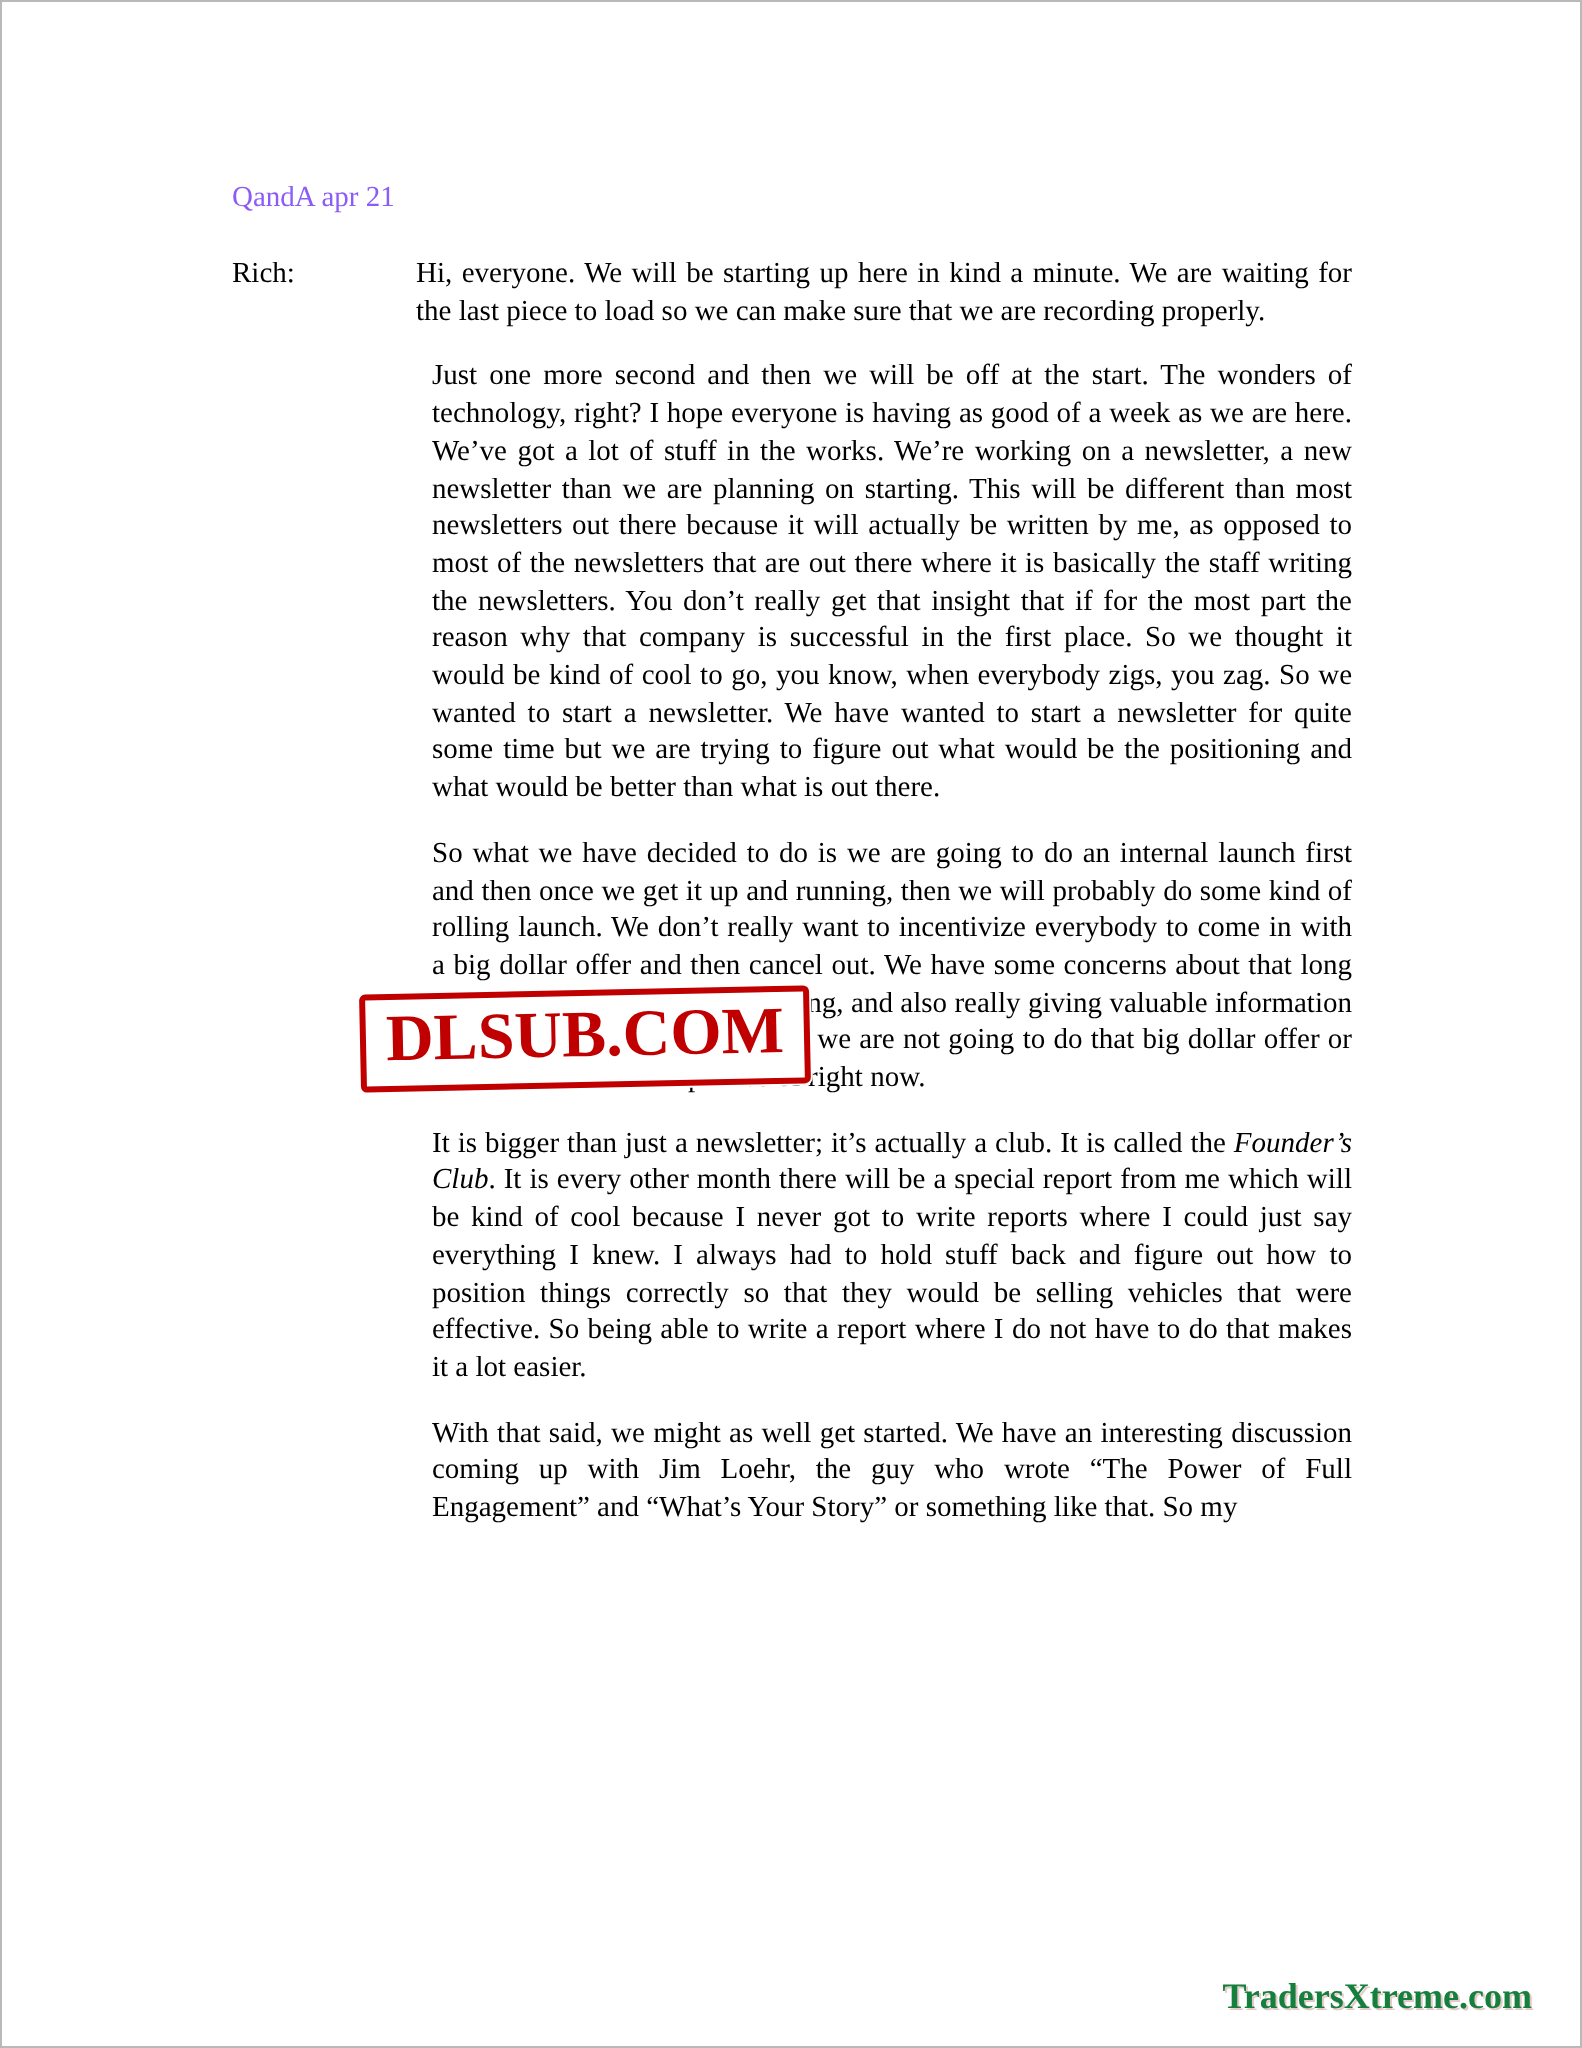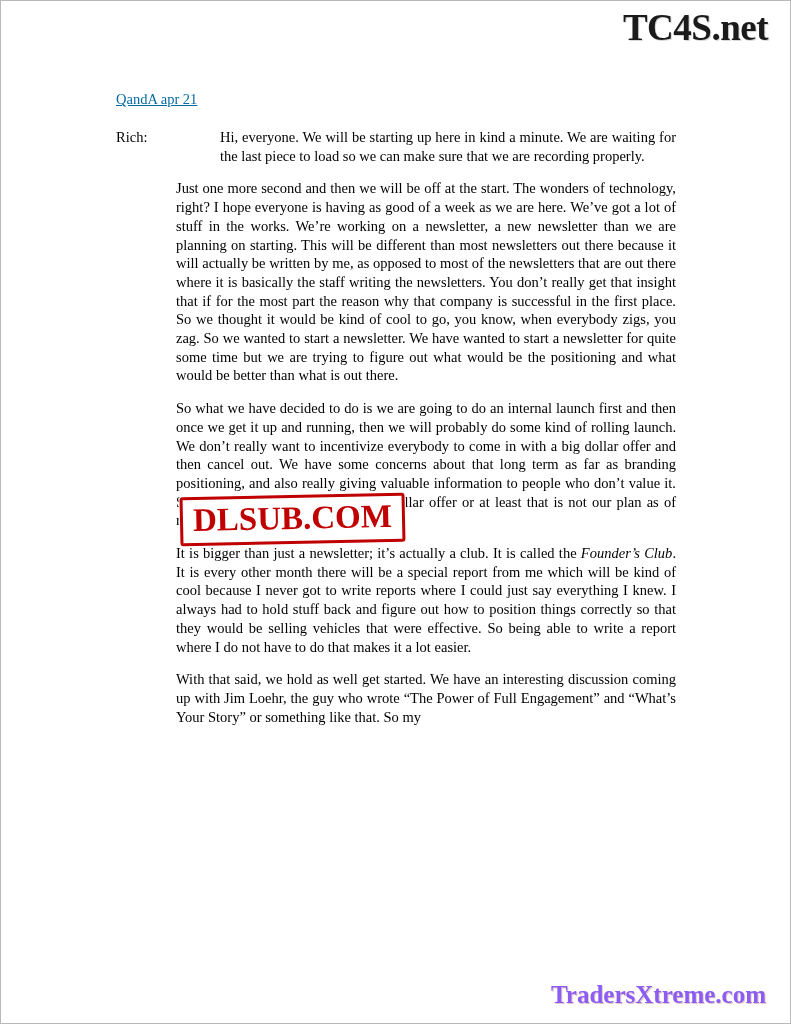--- a/index.html
+++ b/index.html
@@ -38,23 +38,23 @@
     text-shadow: 1px 1px 0 #d8d8d8;
   }
 
   
   .bottom-watermark {
     position: absolute;
     right: 24px;
     bottom: 16px;
     font-family: "Liberation Serif", serif;
     font-weight: bold;
-    font-size: 25px;
+    font-size: 18px;
     line-height: 1;
-    color: #8b5cf6;
+    color: #15803d;
     text-shadow: 1px 1px 0 #e6c8c8;
   }
 
   
   .center-stamp {
     position: absolute;
     left: 64px;
     top: 494px;
     width: 455px;
     text-align: center;
@@ -74,84 +74,81 @@
     background: #ffffff;
     box-shadow: 0 0 0 1px #ffffff;
   }
 
   
   .doc-title {
     position: absolute;
     left: 115px;
     top: 90px;
     font-size: 14.5px;
-    color: #0369a1;
-    text-decoration: underline;
+    color: #8b5cf6;
   }
   .transcript {
     position: absolute;
     left: 115px;
     top: 127px;
     width: 560px;
     font-size: 14.5px;
     line-height: 1.29;
     color: #000;
   }
   .speaker-row {
     display: flex;
     align-items: flex-start;
-    gap: 12px;
   }
   .speaker-name {
     width: 92px;
     flex: 0 0 92px;
     font-size: 14.5px;
   }
   .speech-col {
     flex: 1 1 auto;
     text-align: justify;
   }
   .speech-col p {
     margin: 0 0 14px 0;
   }
   .speech-col p:last-child {
     margin-bottom: 0;
   }
   .para-block {
-    margin-left: 60px;
+    margin-left: 100px;
     text-align: justify;
   }
   .para-block p {
     margin: 0 0 14px 0;
   }
   em { font-style: italic; }
 </style>
 </head>
 <body>
 
 <div class="page">
 
-  <div class="top-watermark">TC4S.net</div>
 
   <div class="doc-title">QandA apr 21</div>
 
   <div class="transcript">
 
     <div class="speaker-row">
       <div class="speaker-name">Rich:</div>
       <div class="speech-col">
         <p>Hi, everyone. We will be starting up here in kind a minute. We are waiting for the last piece to load so we can make sure that we are recording properly.</p>
       </div>
     </div>
 
     <div class="para-block">
       <p style="margin-top:14px">Just one more second and then we will be off at the start. The wonders of technology, right? I hope everyone is having as good of a week as we are here. We’ve got a lot of stuff in the works. We’re working on a newsletter, a new newsletter than we are planning on starting. This will be different than most newsletters out there because it will actually be written by me, as opposed to most of the newsletters that are out there where it is basically the staff writing the newsletters. You don’t really get that insight that if for the most part the reason why that company is successful in the first place. So we thought it would be kind of cool to go, you know, when everybody zigs, you zag. So we wanted to start a newsletter. We have wanted to start a newsletter for quite some time but we are trying to figure out what would be the positioning and what would be better than what is out there.</p>
       <p>So what we have decided to do is we are going to do an internal launch first and then once we get it up and running, then we will probably do some kind of rolling launch. We don’t really want to incentivize everybody to come in with a big dollar offer and then cancel out. We have some concerns about that long term as far as branding positioning, and also really giving valuable information to people who don’t value it. So we are not going to do that big dollar offer or at least that is not our plan as of right now.</p>
       <p>It is bigger than just a newsletter; it’s actually a club. It is called the <em>Founder’s Club</em>. It is every other month there will be a special report from me which will be kind of cool because I never got to write reports where I could just say everything I knew. I always had to hold stuff back and figure out how to position things correctly so that they would be selling vehicles that were effective. So being able to write a report where I do not have to do that makes it a lot easier.</p>
-      <p>With that said, we hold as well get started. We have an interesting discussion coming up with Jim Loehr, the guy who wrote “The Power of Full Engagement” and “What’s Your Story” or something like that. So my</p>
+      <p>With that said, we might as well get started. We have an interesting discussion coming up with Jim Loehr, the guy who wrote “The Power of Full Engagement” and “What’s Your Story” or something like that. So my</p>
     </div>
 
   </div>
 
   <div class="center-stamp">
     <span class="stamp-inner">DLSUB.COM</span>
   </div>
 
   <div class="bottom-watermark">TradersXtreme.com</div>
 

